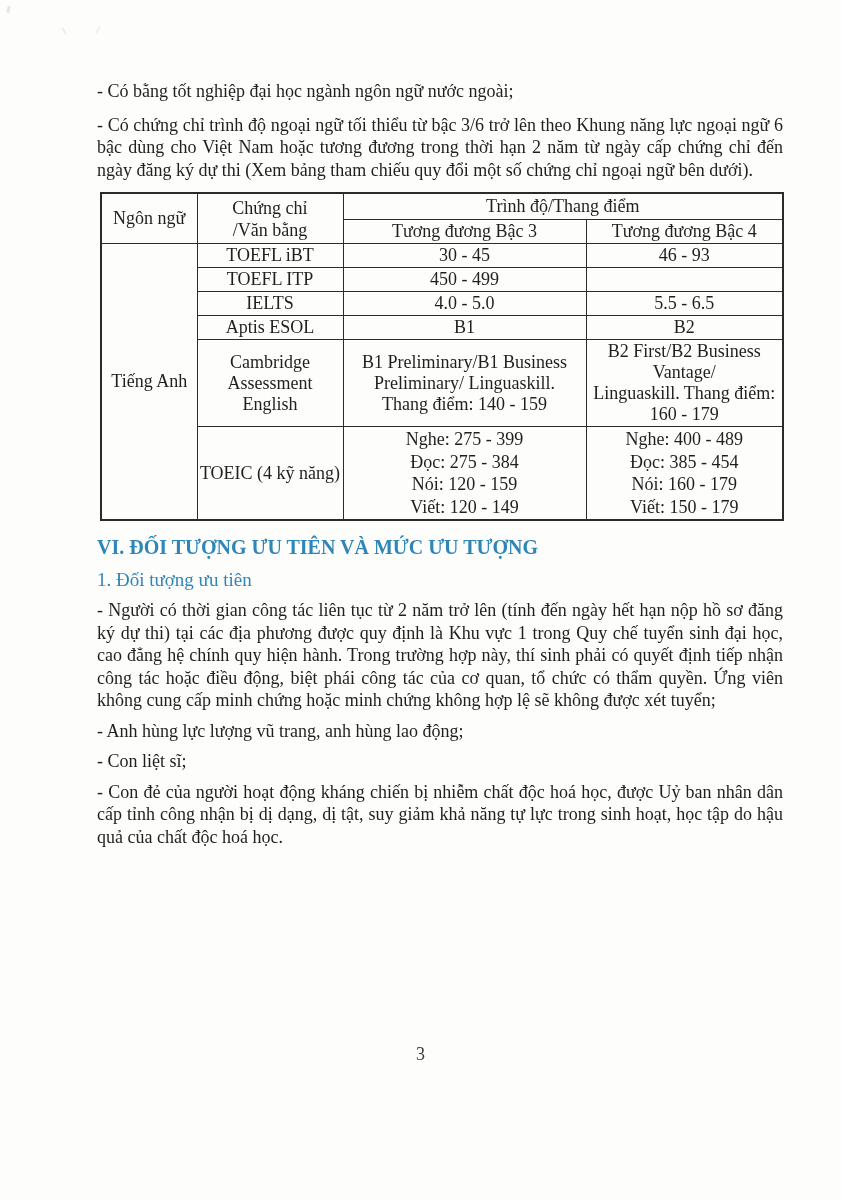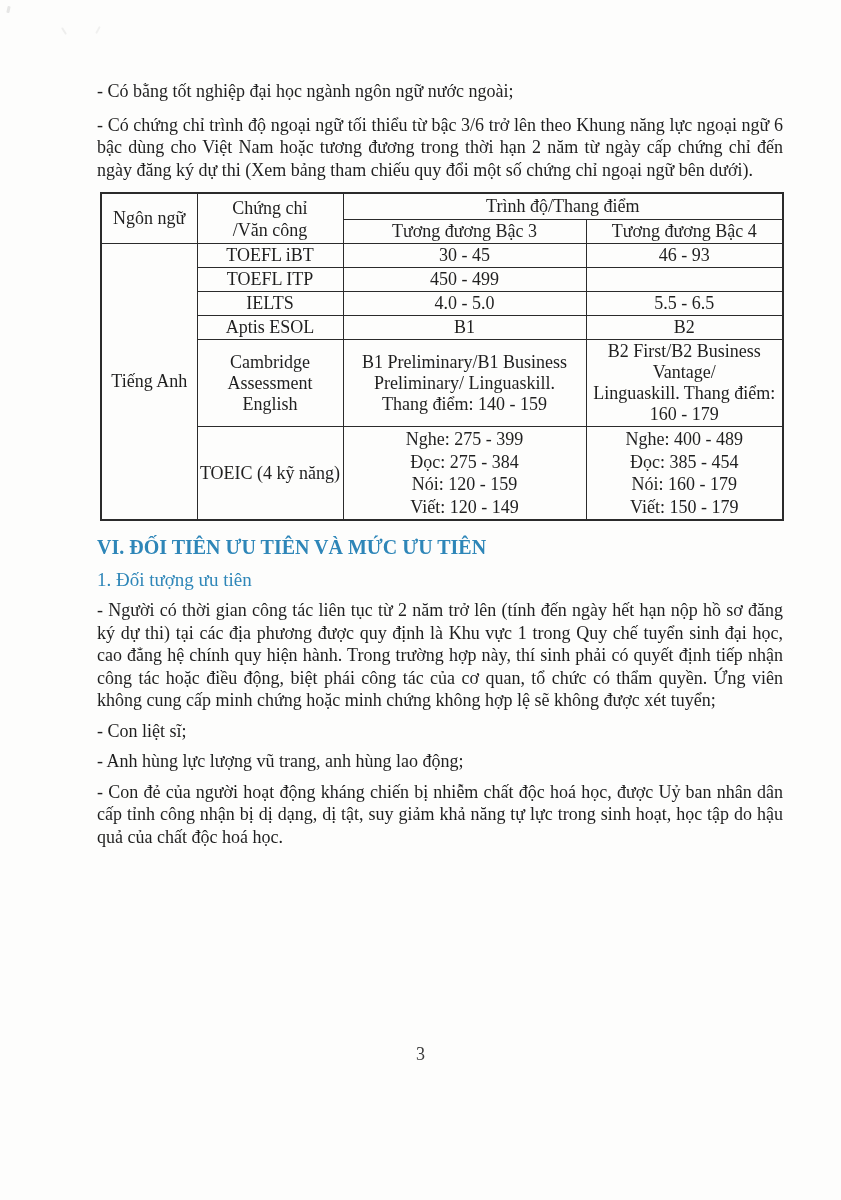--- a/index.html
+++ b/index.html
@@ -112,21 +112,21 @@
       <col class="c1">
         <col class="c2">
         <col class="c3">
         <col class="c4">
     </colgroup>
     <thead>
       <tr class="hr1">
         <th rowspan="2">Ngôn ngữ</th>
         <th rowspan="2" class="cert-head">
           <div>Chứng chỉ</div>
-          <div>/Văn công</div>
+          <div>/Văn bằng</div>
         </th>
         <th colspan="2">Trình độ/Thang điểm</th>
       </tr>
       <tr class="hr2">
         <th>Tương đương Bậc 3</th>
         <th>Tương đương Bậc 4</th>
       </tr>
     </thead>
     <tbody>
       <tr class="r-small">
@@ -167,24 +167,24 @@
 Nói: 120 - 159
 Viết: 120 - 149</td>
         <td class="multiline">Nghe: 400 - 489
 Đọc: 385 - 454
 Nói: 160 - 179
 Viết: 150 - 179</td>
       </tr>
     </tbody>
   </table>
 
-  <h2 class="heading-vi">VI. ĐỐI TIÊN ƯU TIÊN VÀ MỨC ƯU TIÊN</h2>
+  <h2 class="heading-vi">VI. ĐỐI TƯỢNG ƯU TIÊN VÀ MỨC ƯU TƯỢNG</h2>
   <h3 class="heading-sub">1. Đối tượng ưu tiên</h3>
 
   <div class="bullets">
     <p class="body-p">- Người có thời gian công tác liên tục từ 2 năm trở lên (tính đến ngày hết hạn nộp hồ sơ đăng ký dự thi) tại các địa phương được quy định là Khu vực 1 trong Quy chế tuyển sinh đại học, cao đẳng hệ chính quy hiện hành. Trong trường hợp này, thí sinh phải có quyết định tiếp nhận công tác hoặc điều động, biệt phái công tác của cơ quan, tổ chức có thẩm quyền. Ứng viên không cung cấp minh chứng hoặc minh chứng không hợp lệ sẽ không được xét tuyển;</p>
+    <p class="body-p no-justify">- Anh hùng lực lượng vũ trang, anh hùng lao động;</p>
     <p class="body-p no-justify">- Con liệt sĩ;</p>
-    <p class="body-p no-justify">- Anh hùng lực lượng vũ trang, anh hùng lao động;</p>
     <p class="body-p">- Con đẻ của người hoạt động kháng chiến bị nhiễm chất độc hoá học, được Uỷ ban nhân dân cấp tỉnh công nhận bị dị dạng, dị tật, suy giảm khả năng tự lực trong sinh hoạt, học tập do hậu quả của chất độc hoá học.</p>
   </div>
 
   <div class="page-number">3</div>
 </div>
 
 </body></html>

